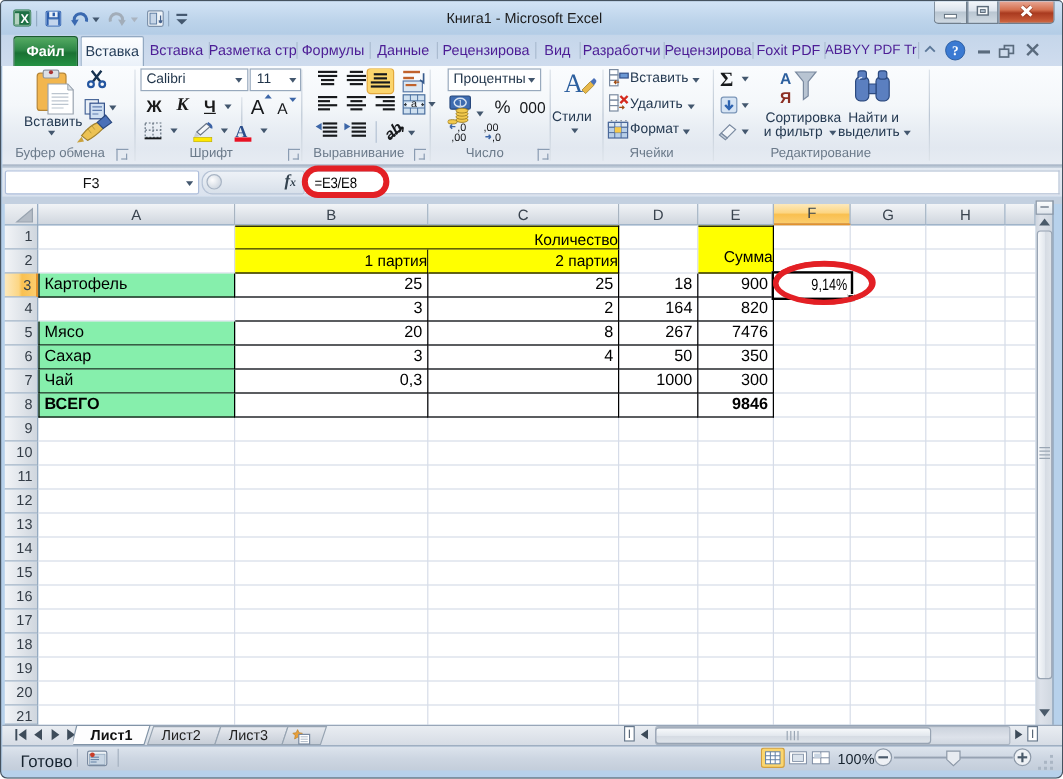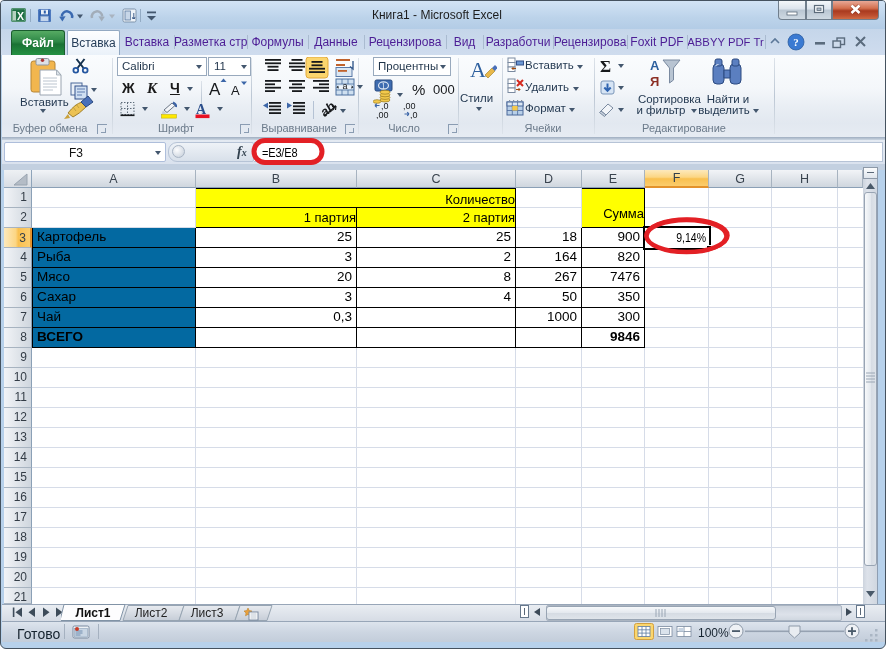--- a/index.html
+++ b/index.html
@@ -39,21 +39,21 @@
 .chdr{top:169px;height:18px;background:linear-gradient(#f2f4f7,#dde2e8 60%,#cfd6de);border-right:1px solid #a7b3c0;border-bottom:1px solid #8ba0b6;color:#39434e;font-size:12.5px;text-align:center;line-height:18px}
 .chdr.sel{background:linear-gradient(#fde9bc,#fcd684 45%,#f9c050 55%,#fbcd6d);border-bottom:2px solid #e3922c;line-height:16px;color:#33404c}
 .rhdr{left:3px;width:28px;background:linear-gradient(90deg,#f2f4f7,#dde2e8 60%,#cfd6de);border-right:1px solid #8ba0b6;border-bottom:1px solid #a7b3c0;color:#333c46;font-size:12px;text-align:right;padding-right:4px;line-height:19px}
 .rhdr.sel{background:linear-gradient(90deg,#fde9bc,#fcd684 45%,#f9c050 55%,#fbcd6d);border-right:2px solid #e3922c;line-height:20px;color:#33404c}
 
 .grid{left:31px;top:187px;width:831px;height:416px;background:#fff}
 .gv{top:187px;width:1px;height:416px;background:#d6dce8}
 .gh{left:31px;width:831px;height:1px;background:#d6dce8}
 
 .cell{font-size:13.5px;color:#000;border-right:1px solid #000;border-bottom:1px solid #000;line-height:18px;white-space:nowrap}
-.yel{background:#ffff00}.grn{background:#0369a1}
+.yel{background:#ffff00}.grn{background:#86efac}
 .num{text-align:right;padding-right:4px}
 .lab{text-align:left;padding-left:4px}
 .ctr{text-align:right}
 
 .vsb{left:862px;top:166px;width:15px;height:437px;background:linear-gradient(90deg,#cdd4de,#dde2ea 30%,#d0d7e0);border-right:1px solid #8e9eb2}
 .hsbtrack{left:545px;top:604px;width:296px;height:16px;background:linear-gradient(#ccd3dd,#dde2ea 60%,#d0d7e0);border:1px solid #aab4c1;border-radius:2px}
 .thumbh{background:linear-gradient(#f7f9fb,#e3e8ee 50%,#d5dbe3 51%,#dfe4ea);border:1px solid #98a4b3;border-radius:3px}
 .thumbv{background:linear-gradient(90deg,#f7f9fb,#e3e8ee 50%,#d5dbe3 51%,#dfe4ea);border:1px solid #98a4b3;border-radius:3px}
 
 .stb{left:1px;top:603px;width:884px;height:17px;background:linear-gradient(#e9edf2,#d6dce5);border-top:1px solid #98a6b8}
@@ -500,21 +500,20 @@
 <div class="a gh" style="top:586px"></div>
 <div class="a cell yel ctr" style="left:195px;top:187px;width:320px;height:20px;border-top:1px solid #000;line-height:21px;font-size:13px">Количество</div>
 <div class="a cell yel ctr" style="left:195px;top:207px;width:161px;height:20px;font-size:13px;line-height:19px">1 партия</div>
 <div class="a cell yel ctr" style="left:356px;top:207px;width:159px;height:20px;font-size:13px;line-height:19px">2 партия</div>
 <div class="a cell yel ctr" style="left:581px;top:187px;width:63px;height:40px;border-top:1px solid #000;line-height:50px;font-size:13px">Сумма</div>
 <div class="a cell grn lab" style="left:31px;top:227px;width:164px;height:20px;border-left:1px solid #000;">Картофель</div>
 <div class="a cell num" style="left:195px;top:227px;width:161px;height:20px;line-height:18px">25</div>
 <div class="a cell num" style="left:356px;top:227px;width:159px;height:20px;line-height:18px">25</div>
 <div class="a cell num" style="left:515px;top:227px;width:66px;height:20px;line-height:18px">18</div>
 <div class="a cell num" style="left:581px;top:227px;width:63px;height:20px;">900</div>
-<div class="a cell grn lab" style="left:31px;top:247px;width:164px;height:20px;border-left:1px solid #000;">Рыба</div>
 <div class="a cell num" style="left:195px;top:247px;width:161px;height:20px;line-height:18px">3</div>
 <div class="a cell num" style="left:356px;top:247px;width:159px;height:20px;line-height:18px">2</div>
 <div class="a cell num" style="left:515px;top:247px;width:66px;height:20px;line-height:18px">164</div>
 <div class="a cell num" style="left:581px;top:247px;width:63px;height:20px;">820</div>
 <div class="a cell grn lab" style="left:31px;top:267px;width:164px;height:20px;border-left:1px solid #000;">Мясо</div>
 <div class="a cell num" style="left:195px;top:267px;width:161px;height:20px;line-height:18px">20</div>
 <div class="a cell num" style="left:356px;top:267px;width:159px;height:20px;line-height:18px">8</div>
 <div class="a cell num" style="left:515px;top:267px;width:66px;height:20px;line-height:18px">267</div>
 <div class="a cell num" style="left:581px;top:267px;width:63px;height:20px;">7476</div>
 <div class="a cell grn lab" style="left:31px;top:287px;width:164px;height:20px;border-left:1px solid #000;">Сахар</div>

